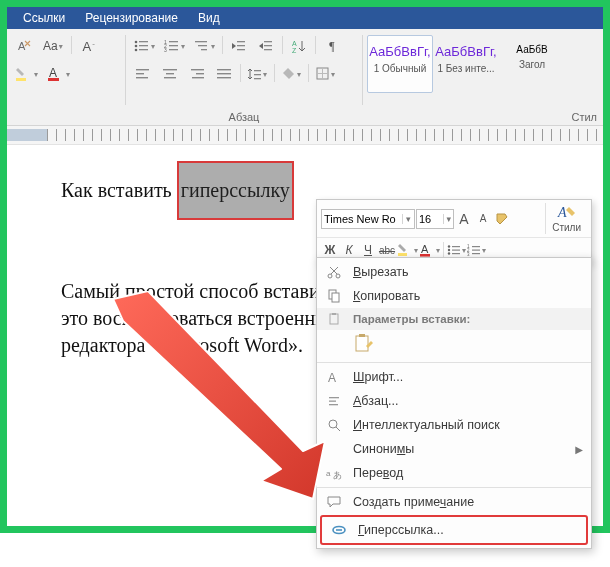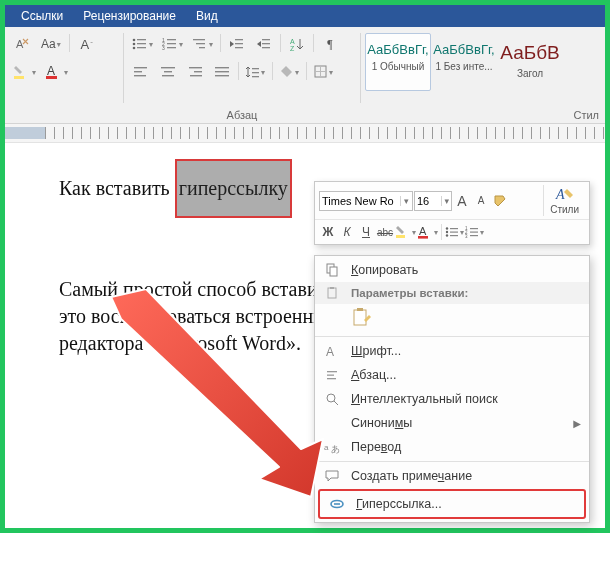--- a/index.html
+++ b/index.html
@@ -7,21 +7,21 @@
     padding: 0;
     width: 610px;
     height: 567px;
     font-family: "Segoe UI", Tahoma, sans-serif;
     background: #fff;
     overflow: hidden;
   }
   .root {
     width: 610px;
     height: 533px;
-    border: 5px solid #22c55e;
+    border: 7px solid #22c55e;
     box-sizing: border-box;
     position: relative;
     background: #fff;
   }
 
   
   .tabs {
     height: 22px;
     background: #2b579a;
     display: flex;
@@ -100,21 +100,21 @@
   .style-item {
     width: 66px;
     box-sizing: border-box;
     border: 1px solid transparent;
     border-radius: 2px;
     text-align: center;
     padding-top: 4px;
     cursor: pointer;
   }
   .style-item.sel { border-color: #b7c9e0; background:#fdfdfd; }
-  .style-prev { font-size: 13px; color: #0f766e; padding: 4px 0; }
+  .style-prev { font-size: 13px; color: #6d28d9; padding: 4px 0; }
   .style-name { font-size: 10px; color: #555; white-space: nowrap; overflow:hidden; }
 
   
   .ruler {
     height: 18px;
     background: #f5f5f5;
     border-bottom: 1px solid #e3e3e3;
     position: relative;
   }
   .ruler .rstrip {
@@ -145,21 +145,21 @@
     color: #1e1e1e;
     border: 2px solid #d83a3a;
     padding: 16px 2px;
     line-height: 1.15;
   }
   .para2 { margin-top: 58px; }
 
   
   .mini {
     position: absolute;
-    left: 309px; top: 176px;
+    left: 309px; top: 192px;
     width: 274px;
     background: #fdfdfd;
     border: 1px solid #c8c8c8;
     box-shadow: 2px 3px 7px rgba(0,0,0,.18);
     font-size: 12px;
   }
   .mini-row { display:flex; align-items:center; gap:1px; padding: 3px 4px; }
   .mini-row + .mini-row { border-top: 1px solid #e6e6e6; }
   .combo {
     display: inline-flex; align-items:center;
@@ -397,21 +397,21 @@
       <div class="style-list">
         <div class="style-item sel">
           <div class="style-prev">АаБбВвГг,</div>
           <div class="style-name">1 Обычный</div>
         </div>
         <div class="style-item">
           <div class="style-prev">АаБбВвГг,</div>
           <div class="style-name">1 Без инте...</div>
         </div>
         <div class="style-item">
-          <div class="style-prev" style="color:#7f1d1d;font-size:19px">АаБбВ</div>
+          <div class="style-prev" style="color:#000000;font-size:10px">АаБбВ</div>
           <div class="style-name">Загол</div>
         </div>
       </div>
       <div class="grp-label" style="text-align:right;padding-right:6px">Стил</div>
     </div>
   </div>
 
   <div class="ruler">
     <div class="before"></div>
     <div class="rstrip"></div>
@@ -495,20 +495,30 @@
           </svg>
           <span class="caret">▾</span>
         </span>
     </div>
   </div>
 
   <div class="menu">
     <div class="mitem">
       <span class="micon">
           <svg width="14" height="14" viewBox="0 0 14 14">
+            <circle cx="3" cy="11" r="2" fill="none" stroke="#888"></circle>
+            <circle cx="11" cy="11" r="2" fill="none" stroke="#888"></circle>
+            <path d="M4 9 L11 2 M10 9 L3 2" stroke="#888"></path>
+          </svg>
+        </span>
+      <span class="mlabel"><span class="ul">В</span>ырезать</span>
+    </div>
+    <div class="mitem">
+      <span class="micon">
+          <svg width="14" height="14" viewBox="0 0 14 14">
             <rect x="2" y="1" width="7" height="9" fill="none" stroke="#888"></rect>
             <rect x="5" y="4" width="7" height="9" fill="#fff" stroke="#888"></rect>
           </svg>
         </span>
       <span class="mlabel"><span class="ul">К</span>опировать</span>
     </div>
     <div class="mitem header">
       <span class="micon">
           <svg width="14" height="14" viewBox="0 0 14 14">
             <rect x="3" y="2" width="8" height="10" fill="none" stroke="#aaa"></rect>

